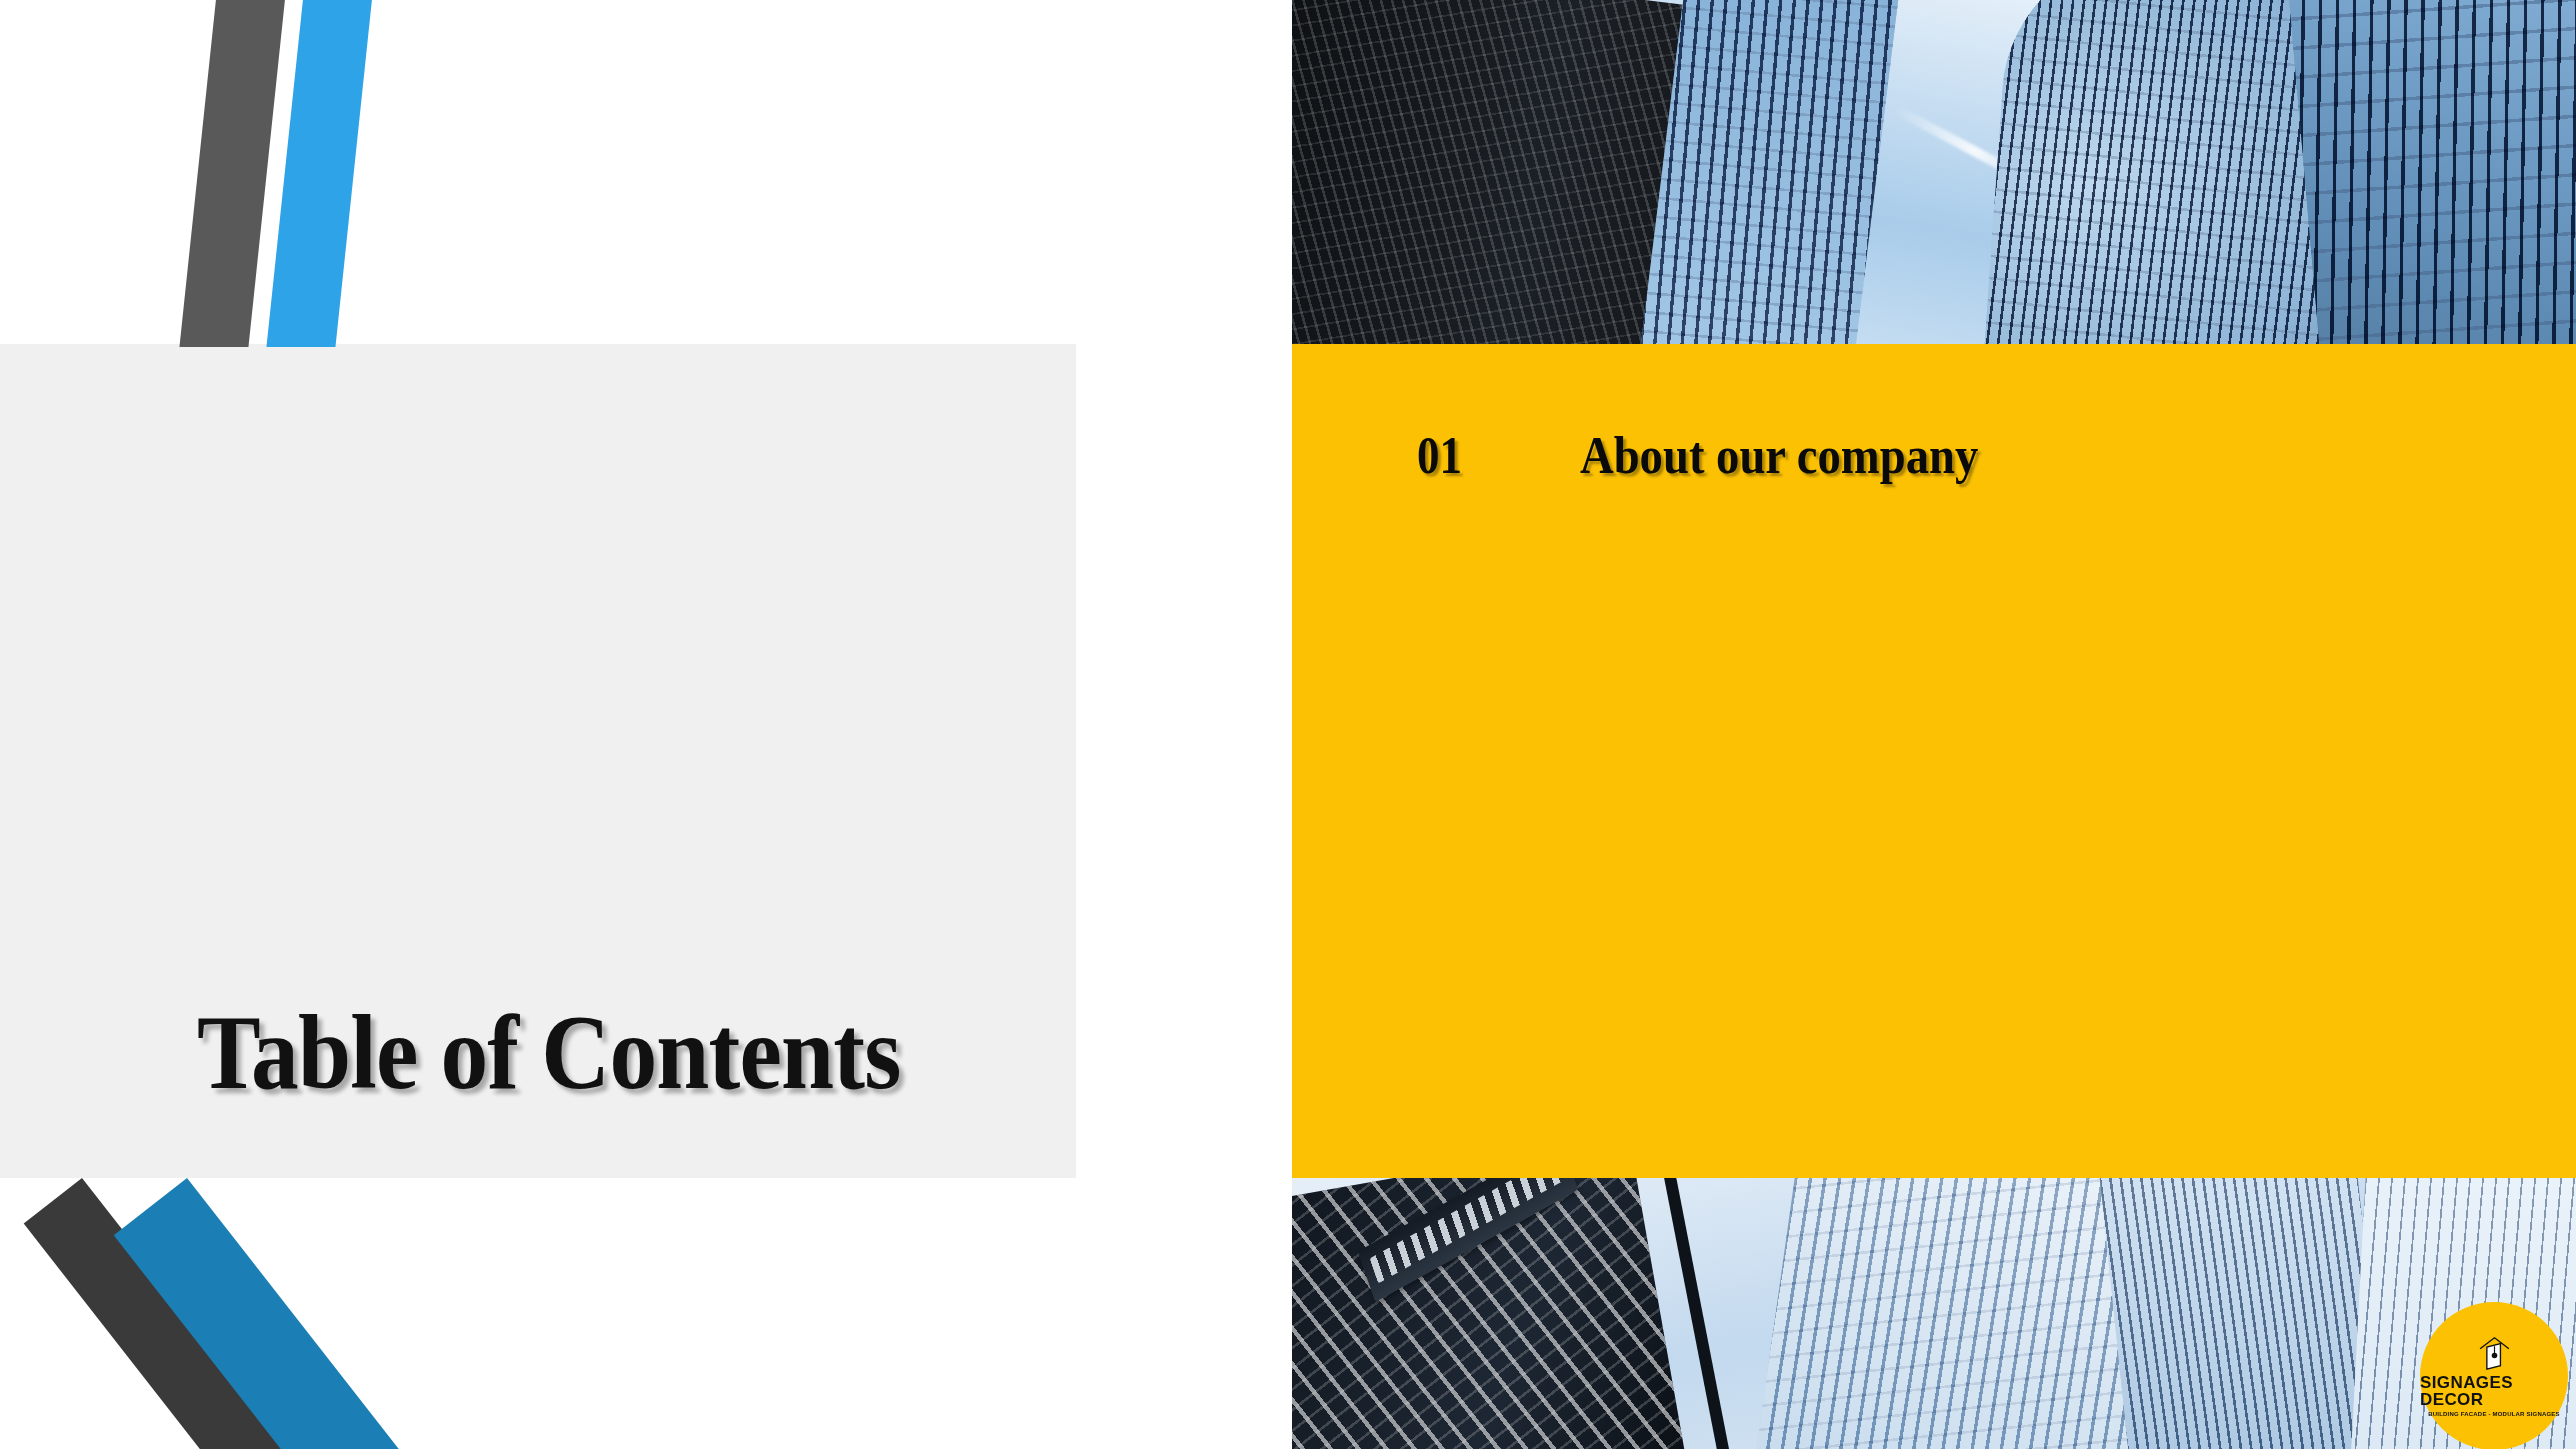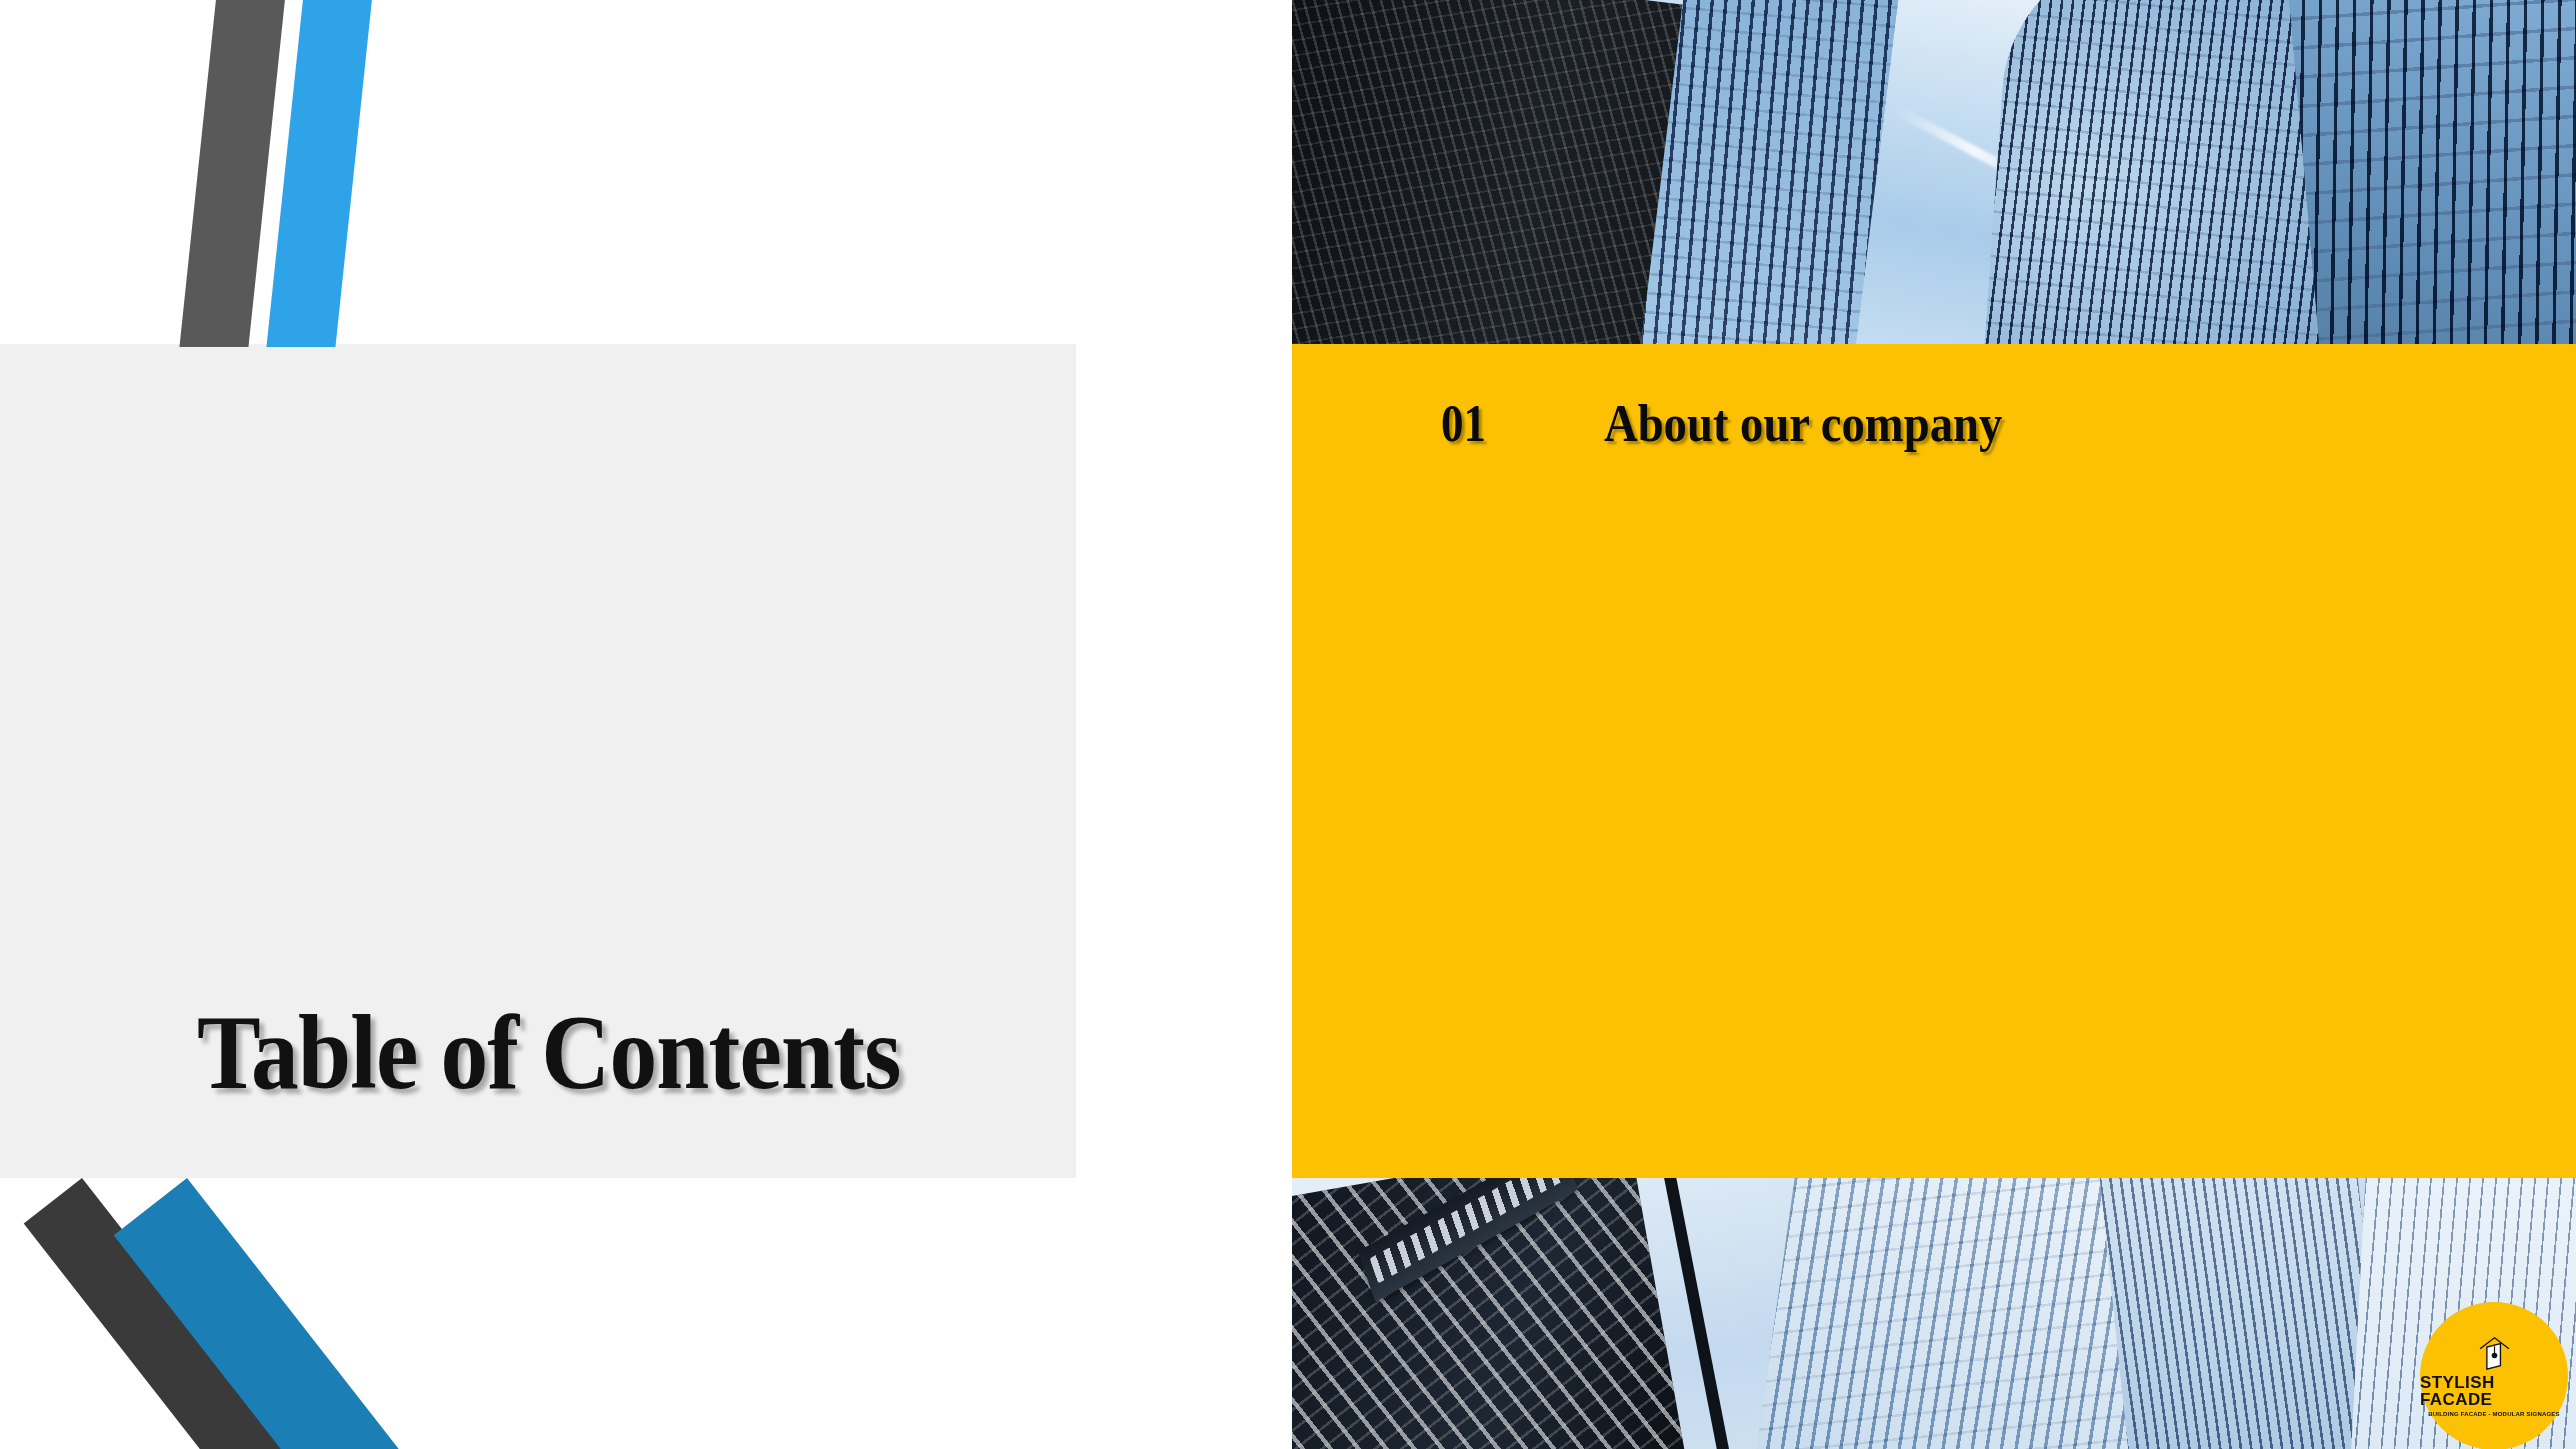--- a/index.html
+++ b/index.html
@@ -233,23 +233,22 @@
   }
 
   .toc-list {
     position:absolute;
     left:125px;
     top:53px;
     width:1151px;
   }
   .toc-row {
     display:flex;
-    align-items:flex-start;
+    align-items:center;
     height:117px;
-    margin-left:24px;
   }
   .toc-num {
     width:163px;
     flex:0 0 163px;
     font-size:53px;
     font-weight:bold;
     color:#0a0a0a;
     font-family:"Liberation Serif", serif;
     transform:scaleX(.85);
     transform-origin:left center;
@@ -366,18 +365,18 @@
 
   <div class="logo-badge">
     <div class="logo-mark">
       <svg viewBox="0 0 46 42" width="39" height="36" aria-hidden="true">
         <path d="M6 16 L23 3 L40 16" fill="none" stroke="#111" stroke-width="1.6"></path>
         <path d="M14 14 L14 40 L30 36 L30 10 Z" fill="#ffffff" stroke="#111" stroke-width="1.6"></path>
         <line x1="23" y1="13" x2="23" y2="21" stroke="#111" stroke-width="1.4"></line>
         <circle cx="23" cy="24" r="3.3" fill="#111"></circle>
       </svg>
     </div>
-    <div class="logo-word">STYLISH FACADE</div>
+    <div class="logo-word">SIGNAGES DECOR</div>
     <div class="logo-tag">BUILDING FACADE - MODULAR SIGNAGES</div>
   </div>
 
 </div>
 
 
 </body></html>

